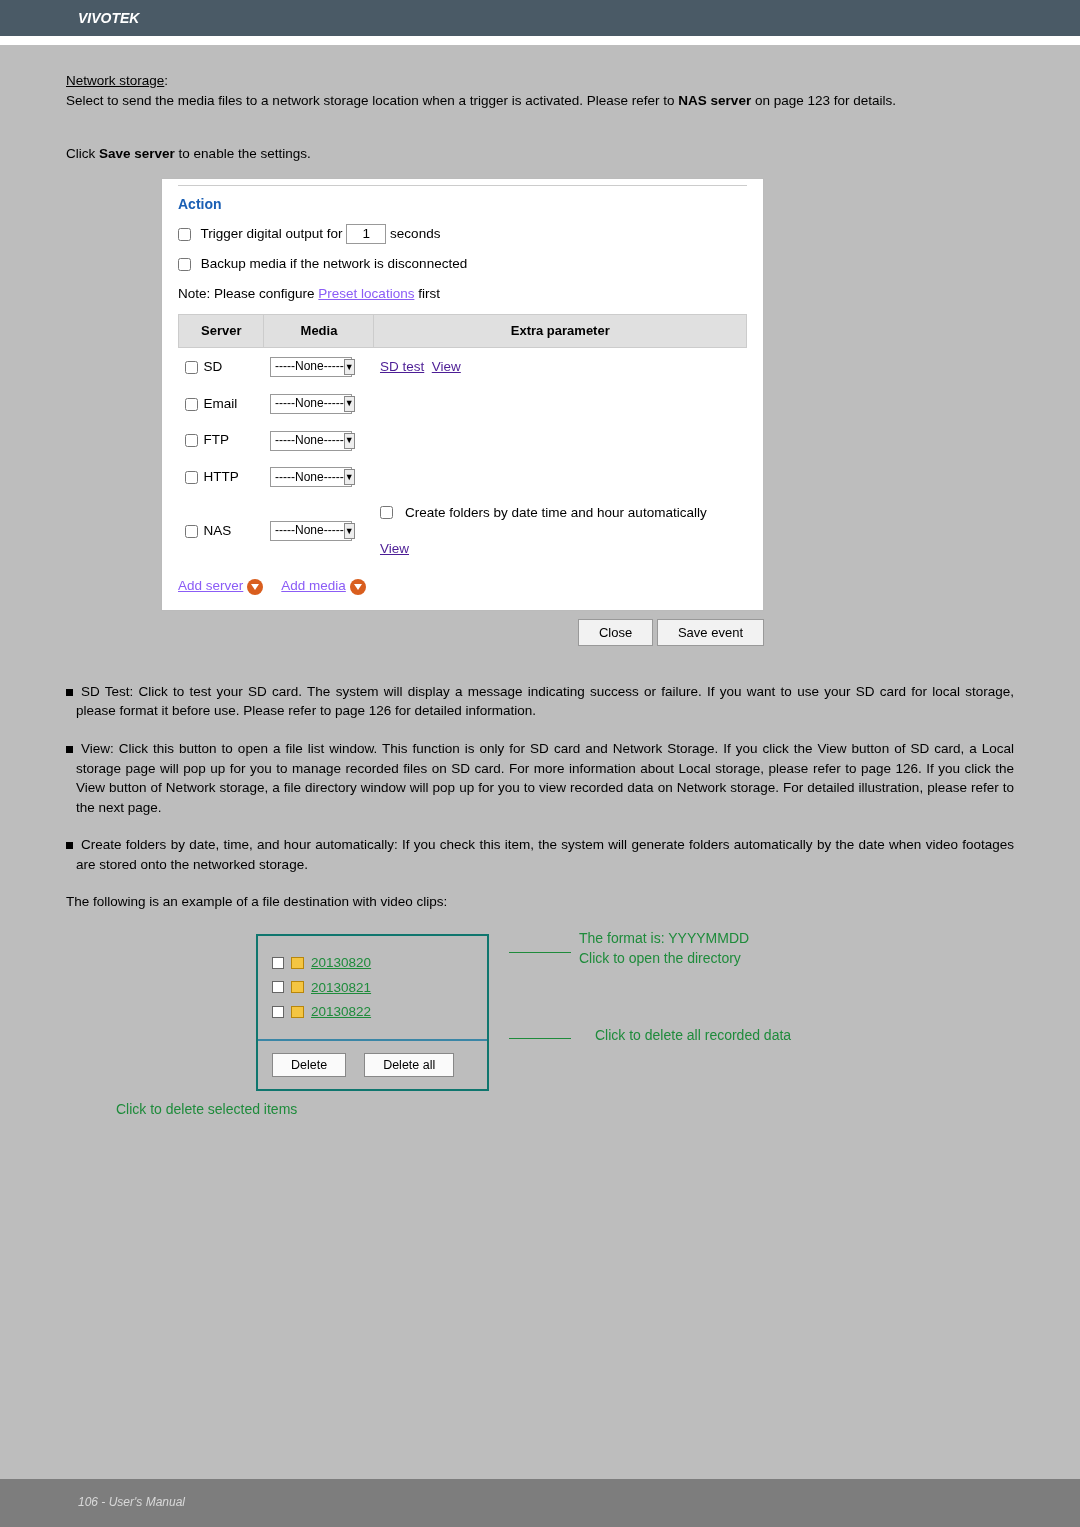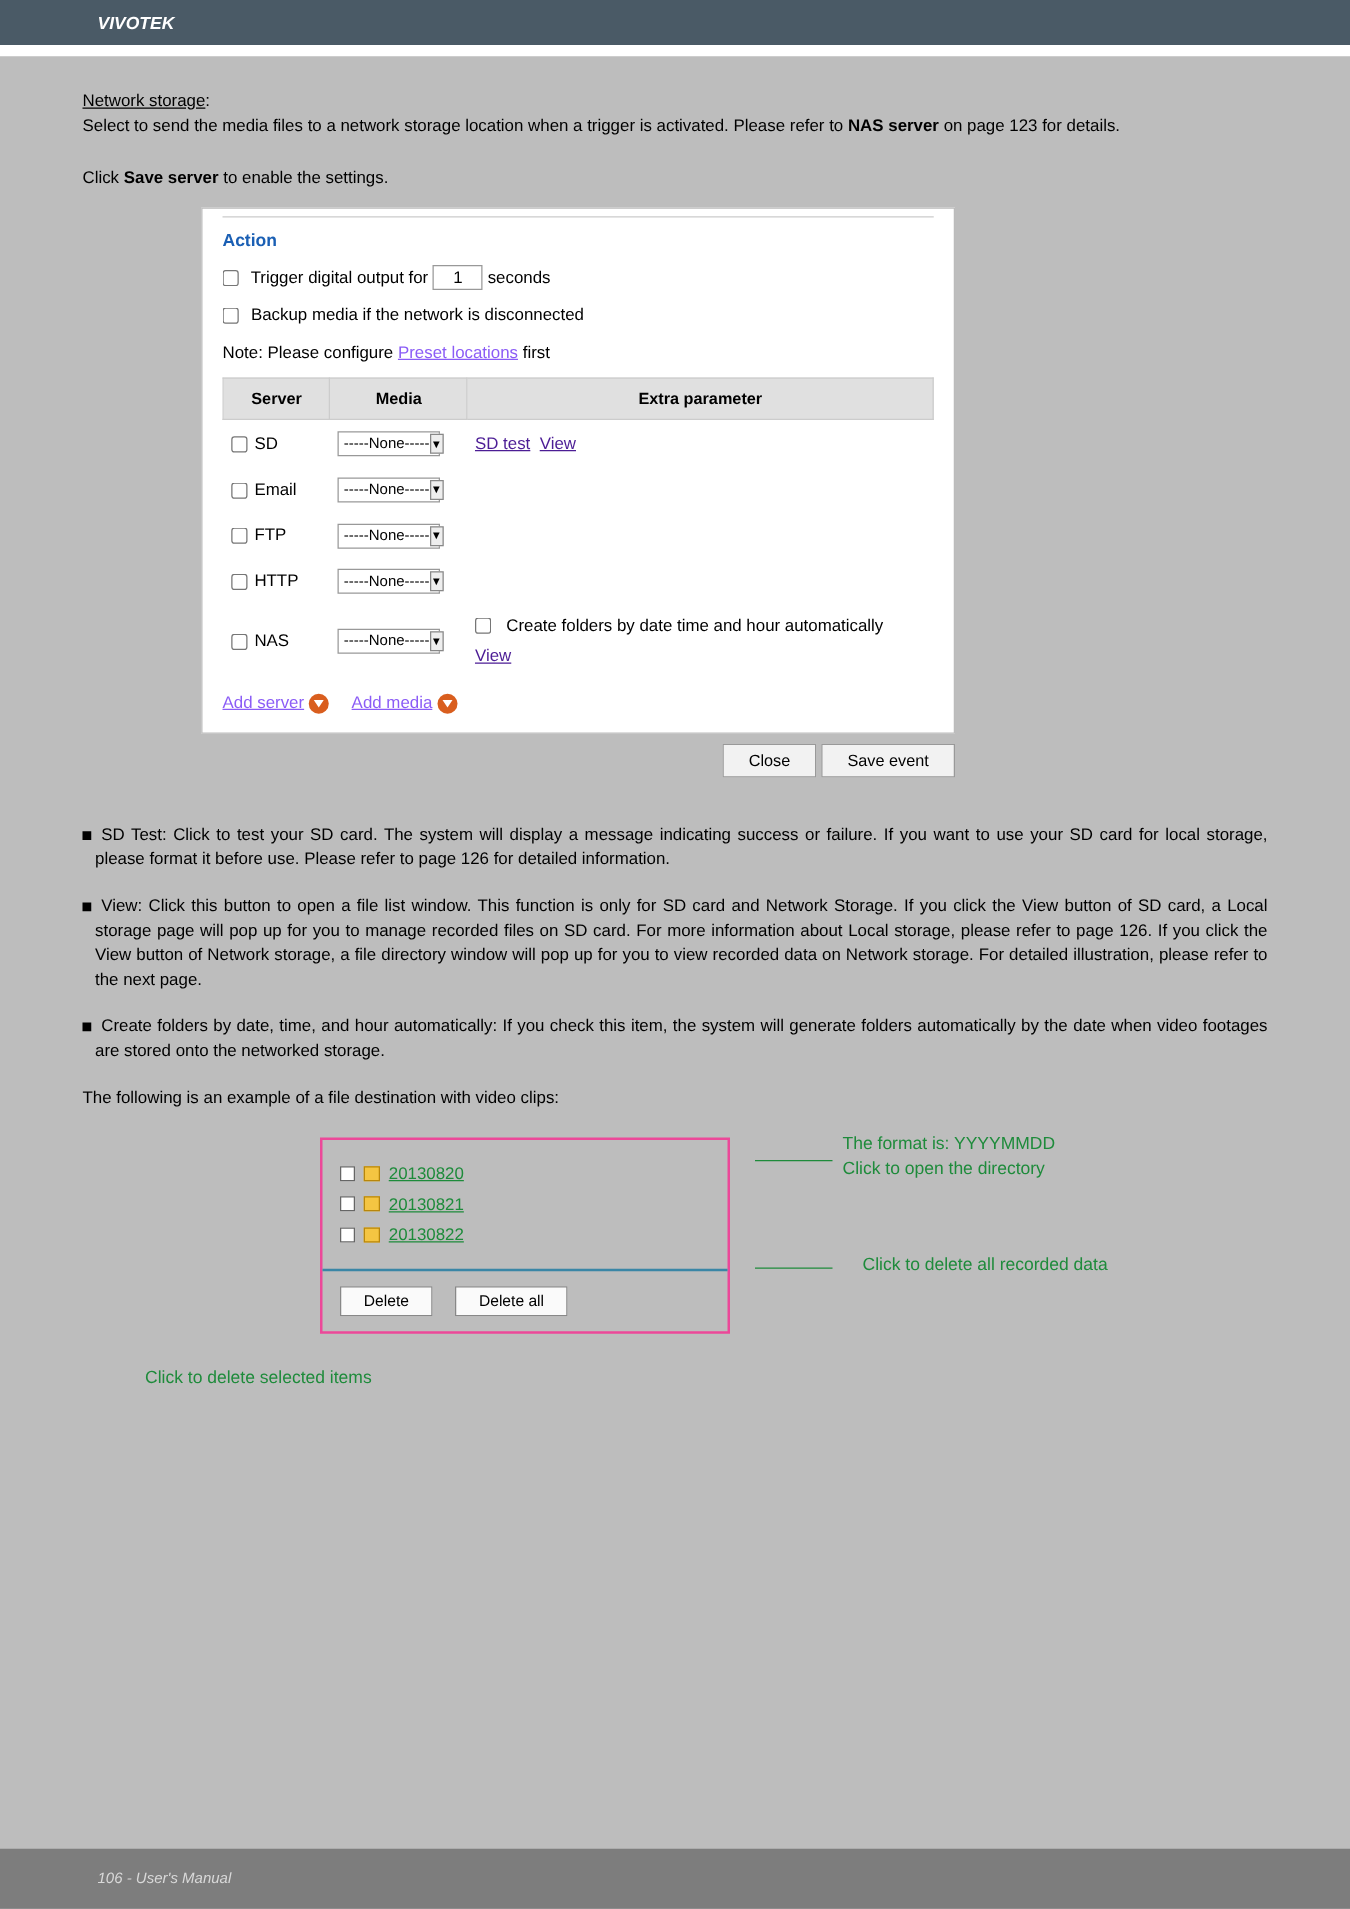--- a/index.html
+++ b/index.html
@@ -23,48 +23,48 @@
   table.tbl td{padding:8px 6px;vertical-align:middle}
   .sel{border:1px solid #999;background:#fff;height:20px;display:inline-flex;align-items:center;width:82px;padding:0 4px}
   .sel span{flex:1;white-space:nowrap;font-size:12px}
   .sel .caret{width:16px;height:16px;border:1px solid #888;background:#eee;display:inline-flex;align-items:center;justify-content:center;font-size:9px}
   .orange-circle{display:inline-block;width:16px;height:16px;border-radius:50%;background:#d95e1e;position:relative;vertical-align:middle;margin-left:4px}
   .orange-circle::after{content:"";position:absolute;left:4px;top:5px;border-left:4px solid transparent;border-right:4px solid transparent;border-top:6px solid #fff}
   .btn{border:1px solid #999;background:#f2f2f2;padding:5px 20px;cursor:pointer;font-size:13px}
   .btns{text-align:right;margin-top:8px;width:603px;margin-left:95px}
   .bullet-p{margin:0 0 18px 0;padding-left:10px;text-align:justify}
   .sq{display:inline-block;width:7px;height:7px;background:#000;vertical-align:middle;margin-right:8px;margin-left:-10px}
-  .example-box{width:328px;border:2px solid #ec4899;margin-top:22px;margin-bottom:16px}
+  .example-box{width:233px;border:2px solid #0f766e;margin-top:22px;margin-bottom:0}
   .example-top{border-bottom:2px solid #3a86a6;padding:12px 14px}
   .example-bot{padding:12px 14px;display:flex;gap:18px}
   .folder-row{display:flex;align-items:center;gap:7px;margin:5px 0}
   .mini-cb{width:12px;height:12px;border:1px solid #666;background:#fff}
   .folder-icon{width:13px;height:12px;background:#f4c542;border:1px solid #b8860b}
   .box-btn{border:1px solid #888;background:#fafafa;padding:4px 18px;font-size:12.5px}
   .example-wrap{display:flex;align-items:flex-start;gap:0;margin-left:190px}
   .ann-right{margin-left:20px}
   .ann{color:#1e8b3b;font-size:14px}
   .hline{border-top:1px solid #1e8b3b;flex:1;margin-top:8px}
   .footer{position:absolute;bottom:0;left:0;right:0;height:48px;background:#7d7d7d;color:#d9d9d9;font-style:italic;font-size:12px;padding:16px 0 0 78px}
-  .nas-extra{display:flex;flex-direction:column;gap:4px}
+  .nas-extra{display:flex;flex-direction:column;gap:16px}
   .nas-top{display:flex;align-items:center;gap:6px}
 </style>
 </head>
 <body>
 <div class="page">
   <div class="header"><span>VIVOTEK</span></div>
   <div class="sep"></div>
   <div class="content">
     <div><span class="u">Network storage</span><span>:</span></div>
     <div style="text-align:justify">
       <span>Select to send the media files to a network storage location when a trigger is activated. Please refer to </span>
       <span class="bold">NAS server</span>
       <span> on page 123 for details.</span>
     </div>
-    <div style="margin-top:22px">
+    <div style="margin-top:34px">
       <span>Click </span>
       <span class="bold">Save server</span>
       <span> to enable the settings.</span>
     </div>
 
     <div class="panel">
       <div class="action-title">Action</div>
       <div class="row">
         <input type="checkbox" class="cb" style="">
         <span>Trigger digital output for </span>

